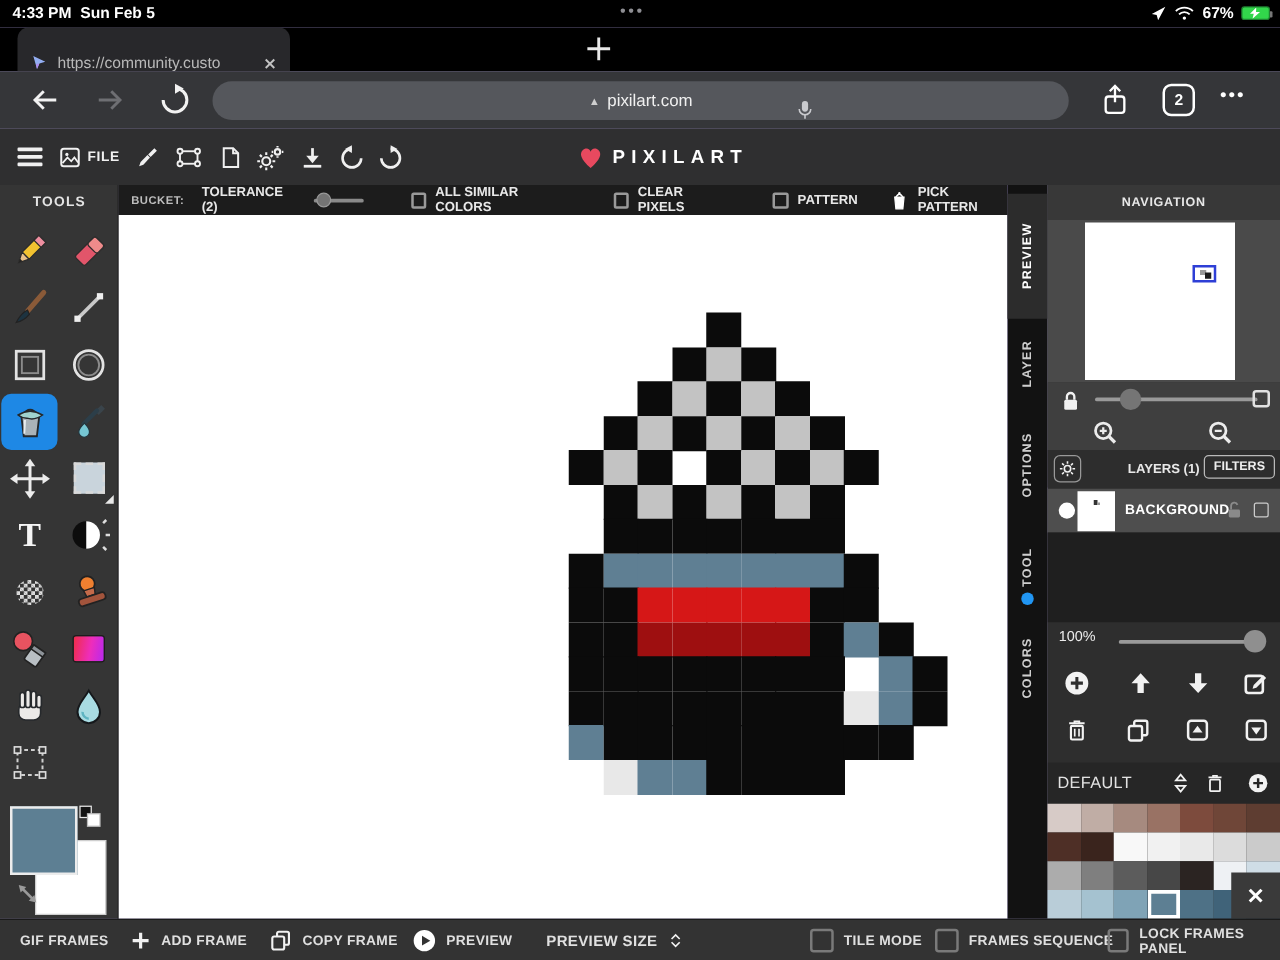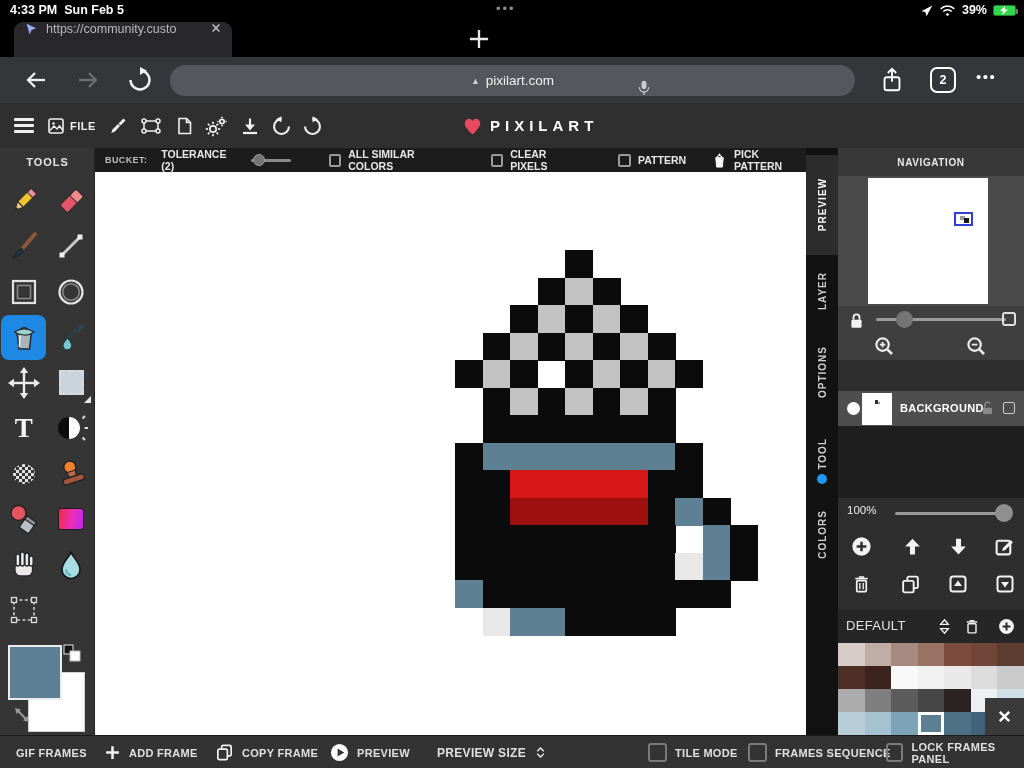--- a/index.html
+++ b/index.html
@@ -12,21 +12,21 @@
   #statusbar{left:0;top:0;width:1024px;height:22px;background:#000;color:#fff;}
   #status-time{left:10px;top:3px;font-size:12.5px;font-weight:bold;}
   #status-dots{left:496px;top:1px;color:#8e8e93;font-size:13px;letter-spacing:2px;}
   #status-right{right:8px;top:3px;display:flex;align-items:center;gap:6px;}
   #battery-pct{font-size:12.5px;font-weight:bold;color:#fff;}
   .battery-body{position:relative;width:23px;height:11px;background:#32d74b;border-radius:2.5px;border:1px solid #1f8030;}
   .battery-cap{position:absolute;right:-3px;top:3px;width:2px;height:5px;background:#777;border-radius:0 1px 1px 0;}
 
   
   #tabstrip{left:0;top:22px;width:1024px;height:35px;background:#000;}
-  .tab{position:absolute;top:0;height:35px;border-radius:9px 9px 0 0;display:flex;align-items:flex-start;padding:0 10px;}
+  .tab{position:absolute;top:0;height:35px;border-radius:9px 9px 0 0;display:flex;align-items:flex-end;padding:0 10px;}
   #tab1{left:14px;width:218px;background:#28282b;color:#b9b9b9;}
   #tab2{left:236px;width:222px;background:#3c3c3f;color:#f0f0f0;}
   .tab-title{font-size:12.5px;white-space:nowrap;overflow:hidden;flex:1;margin:0 8px 0 8px;}
   .tab-x{width:12px;height:12px;flex:none;}
   #newtab{left:466px;top:4px;}
 
   
   #btoolbar{left:0;top:57px;width:1024px;height:46px;background:#353639;}
   .nav-ic{position:absolute;top:9px;}
   #addrbar{left:170px;top:8px;width:685px;height:31px;background:#55575c;border-radius:16px;display:flex;align-items:center;justify-content:center;color:#f0f0f0;font-size:13.5px;}
@@ -138,21 +138,21 @@
             <polygon points="2,10 17,2 9,17 7.4,11" fill="#fff"></polygon>
           </svg>
         </span>
       <span>
           <svg width="17" height="13" viewBox="0 0 20 15" fill="none" stroke="#fff" stroke-width="1.8">
             <path d="M2 5.6 A11.4 11.4 0 0 1 18 5.6"></path>
             <path d="M5 8.7 A7 7 0 0 1 15 8.7"></path>
             <circle cx="10" cy="12.2" r="1.6" fill="#fff" stroke="none"></circle>
           </svg>
         </span>
-      <span id="battery-pct">39%</span>
+      <span id="battery-pct">67%</span>
       <span class="battery-body">
           <svg width="21" height="9" viewBox="0 0 21 9" style="margin:0 auto">
             <polygon points="11,0 6,5 9,5 8,9 14,3.6 10.8,3.6" fill="#fff"></polygon>
           </svg>
           <span class="battery-cap"></span>
         </span>
     </span>
   </div>
 
   <div class="abs" id="tabstrip">
@@ -663,20 +663,39 @@
           </svg>
         </span>
       <span class="abs icbtn" style="left:128px;top:30px">
           <svg width="20" height="20" viewBox="0 0 20 20">
             <circle cx="8.6" cy="8.6" r="6.2" stroke="#ececec" stroke-width="2.2" fill="none"></circle>
             <line x1="13.4" y1="13.4" x2="18" y2="18" stroke="#ececec" stroke-width="2.6"></line>
             <line x1="5.8" y1="8.6" x2="11.4" y2="8.6" stroke="#ececec" stroke-width="1.8"></line>
           </svg>
         </span>
     </div>
+    <div class="abs" id="layers-header">
+      <span id="gear-btn">
+          <svg width="16" height="16" viewBox="0 0 20 20">
+            <g stroke="#f2f2f2" stroke-width="1.6" fill="none">
+              <circle cx="10" cy="10" r="3.2"></circle>
+              <line x1="15" y1="10" x2="17.6" y2="10"></line>
+              <line x1="13.5" y1="13.5" x2="15.4" y2="15.4"></line>
+              <line x1="10" y1="15" x2="10" y2="17.6"></line>
+              <line x1="6.5" y1="13.5" x2="4.6" y2="15.4"></line>
+              <line x1="5" y1="10" x2="2.4" y2="10"></line>
+              <line x1="6.5" y1="6.5" x2="4.6" y2="4.6"></line>
+              <line x1="10" y1="5" x2="10" y2="2.4"></line>
+              <line x1="13.5" y1="6.5" x2="15.4" y2="4.6"></line>
+            </g>
+          </svg>
+        </span>
+      <span id="layers-title">LAYERS (1)</span>
+      <span id="filters-btn">FILTERS</span>
+    </div>
     <div class="abs" id="layer-row">
       <span class="abs" id="layer-vis"></span>
       <span class="abs" id="layer-thumb">
         <span class="abs" style="left:13px;top:7px;width:3px;height:4px;background:#333"></span>
         <span class="abs" style="left:16px;top:9px;width:2px;height:2px;background:#999"></span>
       </span>
       <span class="abs" id="layer-name">BACKGROUND</span>
       <span class="abs" id="layer-lock">
           <svg width="15" height="16" viewBox="0 0 20 21">
             <rect x="4" y="10" width="12" height="8.5" rx="1.5" fill="#aaa"></rect>

